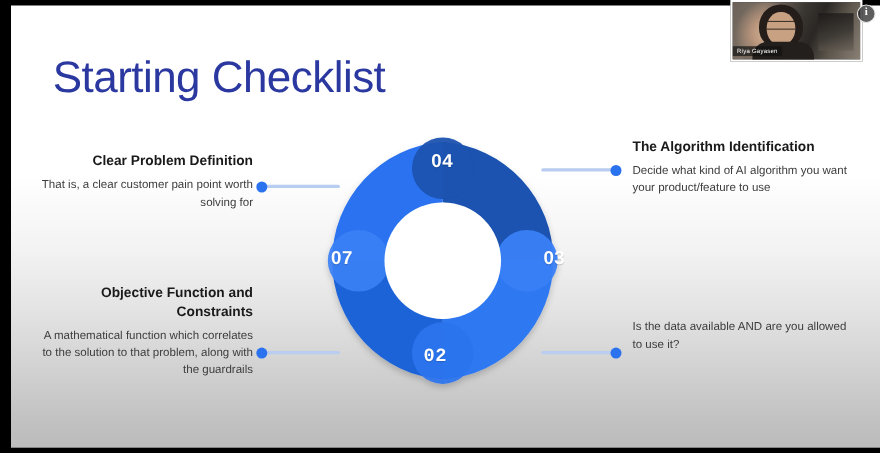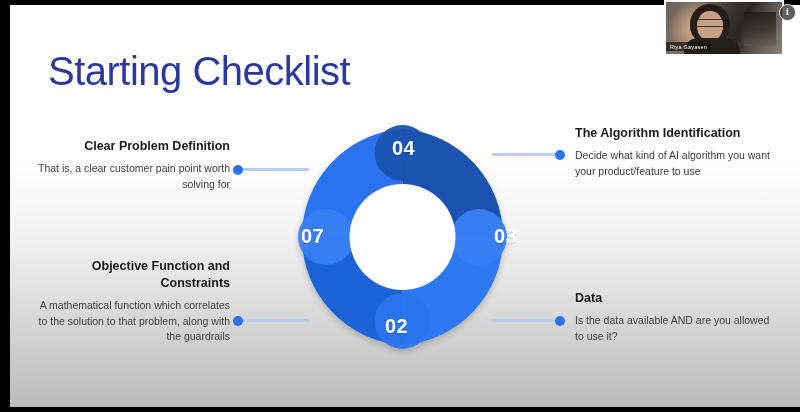--- a/index.html
+++ b/index.html
@@ -26,25 +26,25 @@
   .title{
     position:absolute;left:38px;top:44px;
     font-size:40px;color:#2a38a0;letter-spacing:-.5px;
     font-weight:400;white-space:nowrap;
   }
 
   
   .donut-wrap{position:absolute;left:280px;top:112px;width:225px;height:240px;}
   .donut{position:absolute;left:0;top:0;width:225px;height:240px;}
   .donut-num{
-    position:absolute;color:#fff;font-weight:bold;font-size:20px;
+    position:absolute;color:#fff;font-weight:bold;font-size:17px;
     letter-spacing:.5px;text-shadow:0 1px 1px rgba(0,0,0,.18);
   }
   .n01{left:11px;top:108px;}
-  .n02{left:95px;top:198px;}
+  .n02{left:95px;top:198px;font-family:Liberation Mono, monospace;}
   .n03{left:189px;top:108px;margin-left:15px;}
   .n04{left:102px;top:20px;}
 
   
   .conn{position:absolute;height:3px;background:#b9cdf0;border-radius:2px;}
   .conn .dot{
     position:absolute;top:-3.5px;width:10px;height:10px;border-radius:50%;
     background:#2b72ef;
   }
   .dot-left{left:-1px;}
@@ -166,21 +166,20 @@
       <h3>Objective Function and Constraints</h3>
       <p>A mathematical function which correlates to the solution to that problem, along with the guardrails</p>
     </div>
 
     <div class="blk b-algo left-al">
       <h3>The Algorithm Identification</h3>
       <p>Decide what kind of AI algorithm you want your product/feature to use</p>
     </div>
 
     <div class="blk b-data left-al">
-      <h3>Data</h3>
       <p>Is the data available AND are you allowed to use it?</p>
     </div>
 
     <div class="slide-right-fade"></div>
 
     <div class="watermark">
       <svg width="16" height="18" viewBox="0 0 16 18">
         <path d="M8 1 L14.5 3.2 V9 C14.5 13 11.6 15.7 8 17 C4.4 15.7 1.5 13 1.5 9 V3.2 Z" fill="none" stroke="#8c8c8c" stroke-width="1.2"></path>
         <path d="M6.3 12.2 V5.6 H8.6 C9.9 5.6 10.6 6.3 10.6 7.5 C10.6 8.7 9.9 9.4 8.6 9.4 H7.4" fill="none" stroke="#8c8c8c" stroke-width="1.1"></path>
       </svg>

